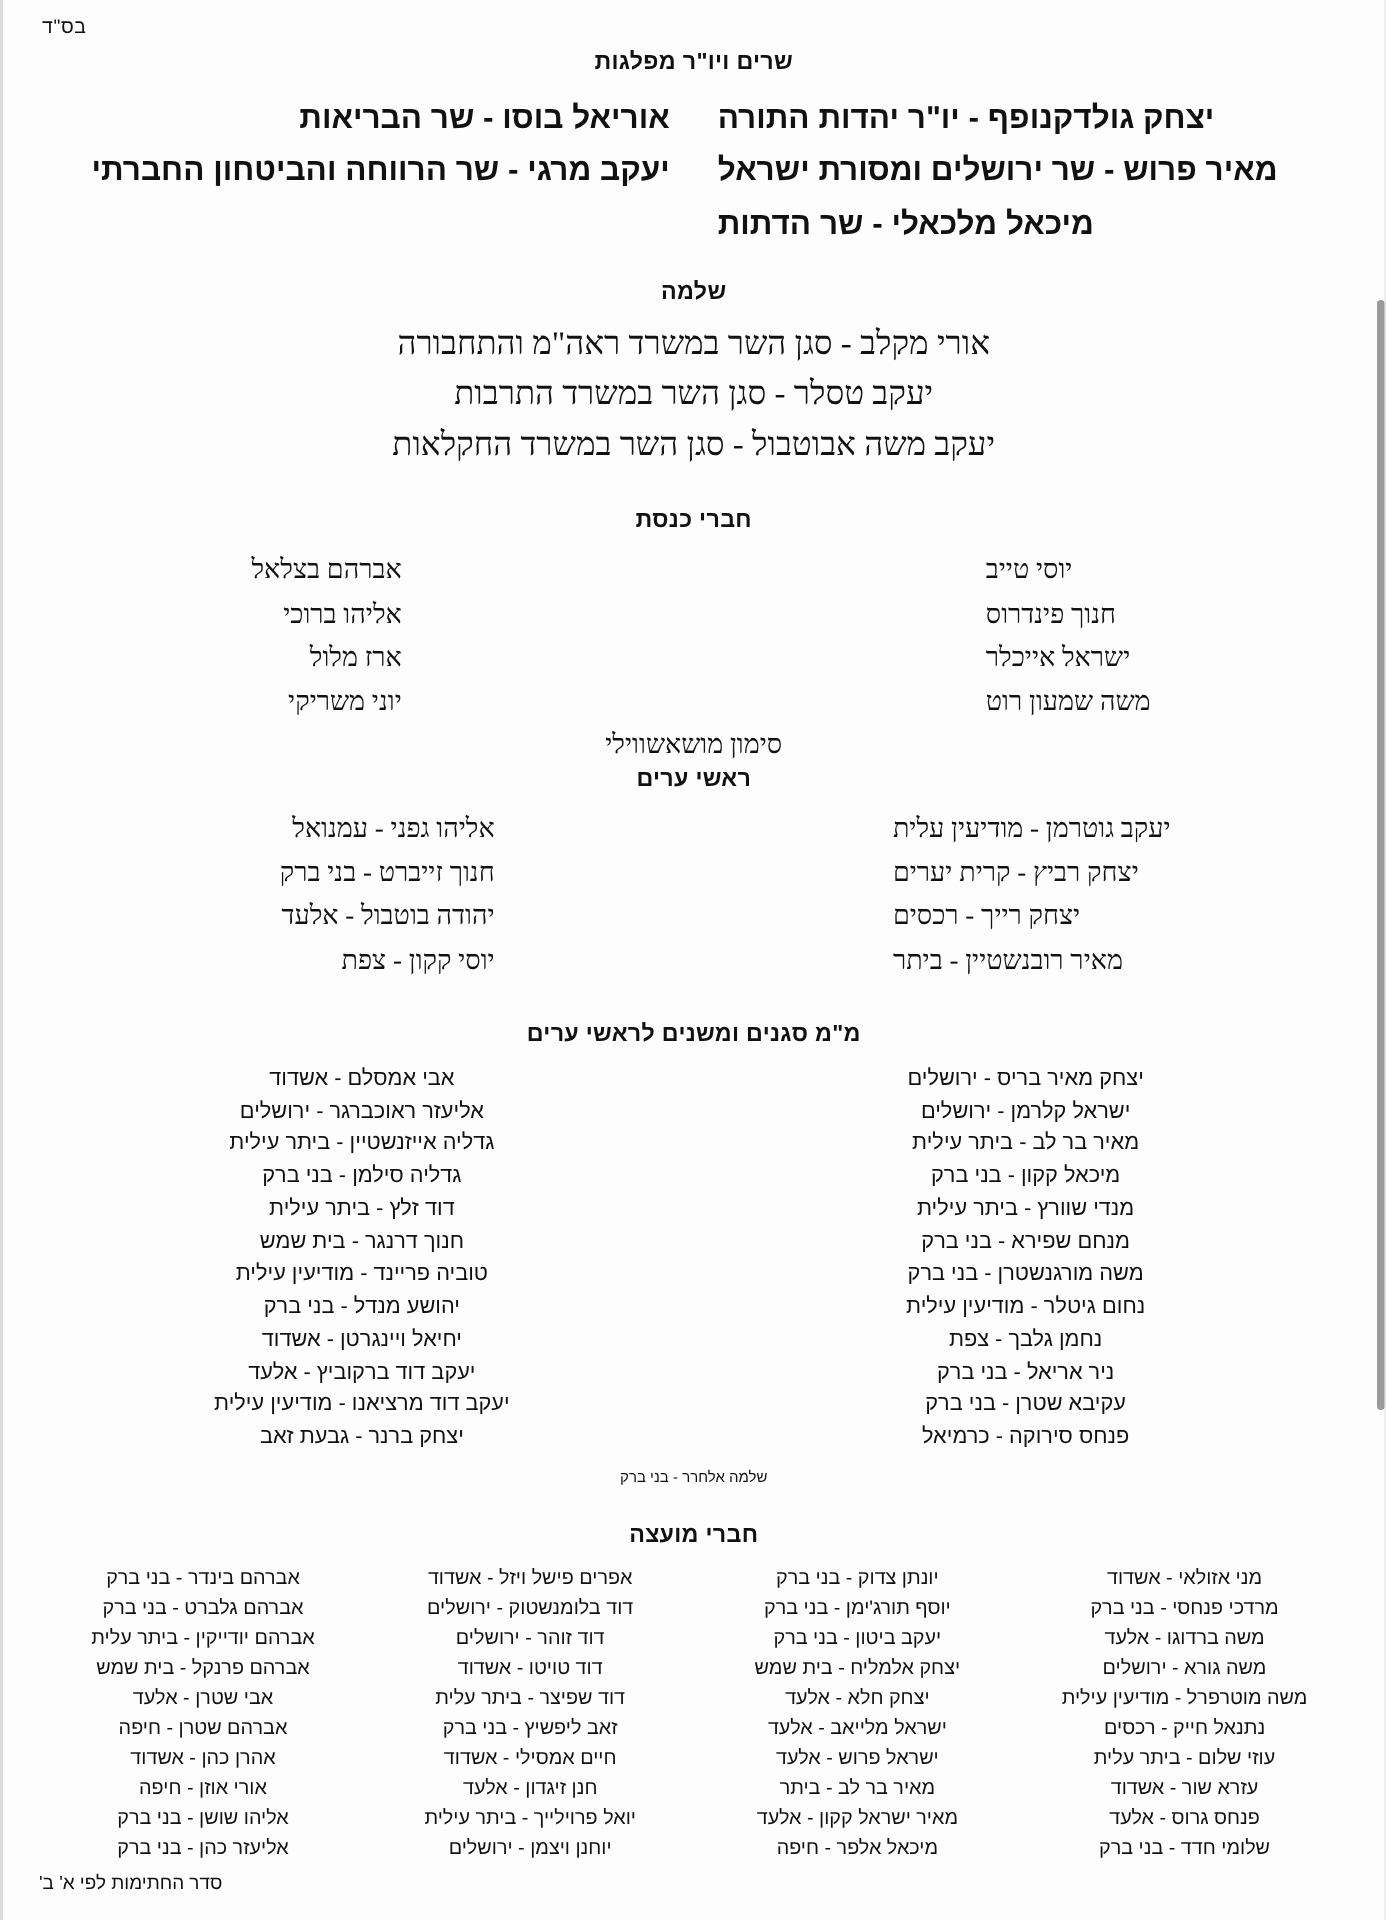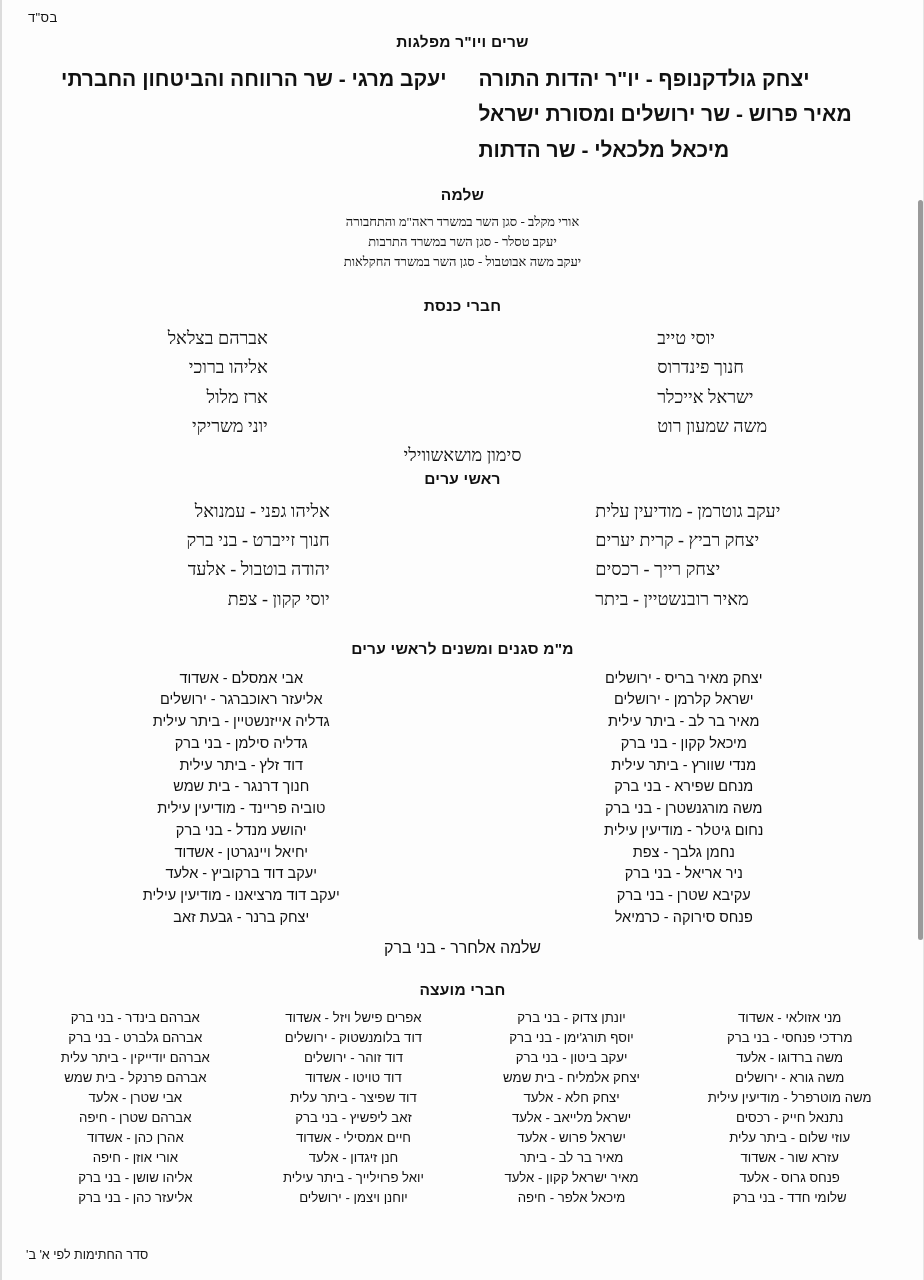--- a/index.html
+++ b/index.html
@@ -80,21 +80,21 @@
     white-space: nowrap;
   }
   .ministers .col.right .row { text-align: right; }
   .ministers .col.left  .row { text-align: left; }
 
   
   .centered-list {
     text-align: center;
   }
   .centered-list .row {
-    font-size: 13px;
+    font-size: 22px;
     line-height: 1.52;
     white-space: nowrap;
   }
 
   
   .pair-list {
     display: flex;
     flex-direction: row;
     justify-content: center;
   }
@@ -128,21 +128,21 @@
   .depmayors .col.right { align-items: center; }
   .depmayors .col.left  { align-items: center; }
   .depmayors .row {
     font-size: 14.5px;
     line-height: 1.50;
     white-space: nowrap;
     font-family: "Liberation Sans", "DejaVu Sans", sans-serif;
   }
   .depmayors-tail {
     text-align: center;
-    font-size: 16px;
+    font-size: 10px;
     margin-top: 10px;
     font-family: "Liberation Sans", "DejaVu Sans", sans-serif;
   }
 
   
   .council {
     display: flex;
     flex-direction: row;
     justify-content: space-between;
     padding: 0 12px;
@@ -178,20 +178,21 @@
   <div class="bsd">בס"ד</div>
 
   <div class="section-title t-ministers">שרים ויו"ר מפלגות</div>
   <div class="ministers">
     <div class="col left">
       <div class="row">יצחק גולדקנופף - יו"ר יהדות התורה</div>
       <div class="row">מאיר פרוש - שר ירושלים ומסורת ישראל</div>
       <div class="row">מיכאל מלכאלי - שר הדתות</div>
     </div>
     <div class="col right">
+      <div class="row">אוריאל בוסו - שר הבריאות</div>
       <div class="row">יעקב מרגי - שר הרווחה והביטחון החברתי</div>
     </div>
   </div>
 
   <div class="section-title t-deputies">שלמה</div>
   <div class="centered-list">
     <div class="row">אורי מקלב - סגן השר במשרד ראה"מ והתחבורה</div>
     <div class="row">יעקב טסלר - סגן השר במשרד התרבות</div>
     <div class="row">יעקב משה אבוטבול - סגן השר במשרד החקלאות</div>
   </div>

